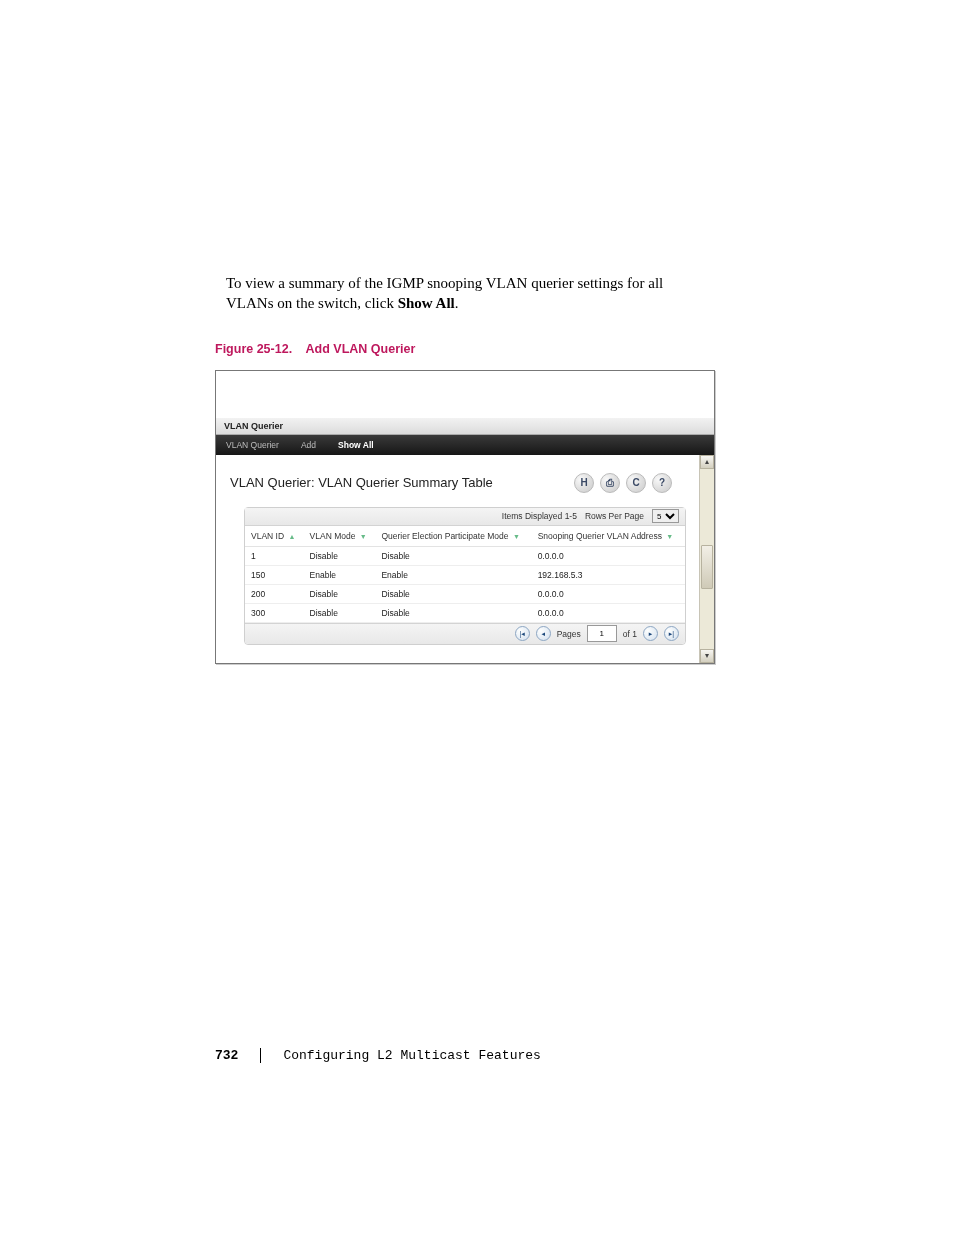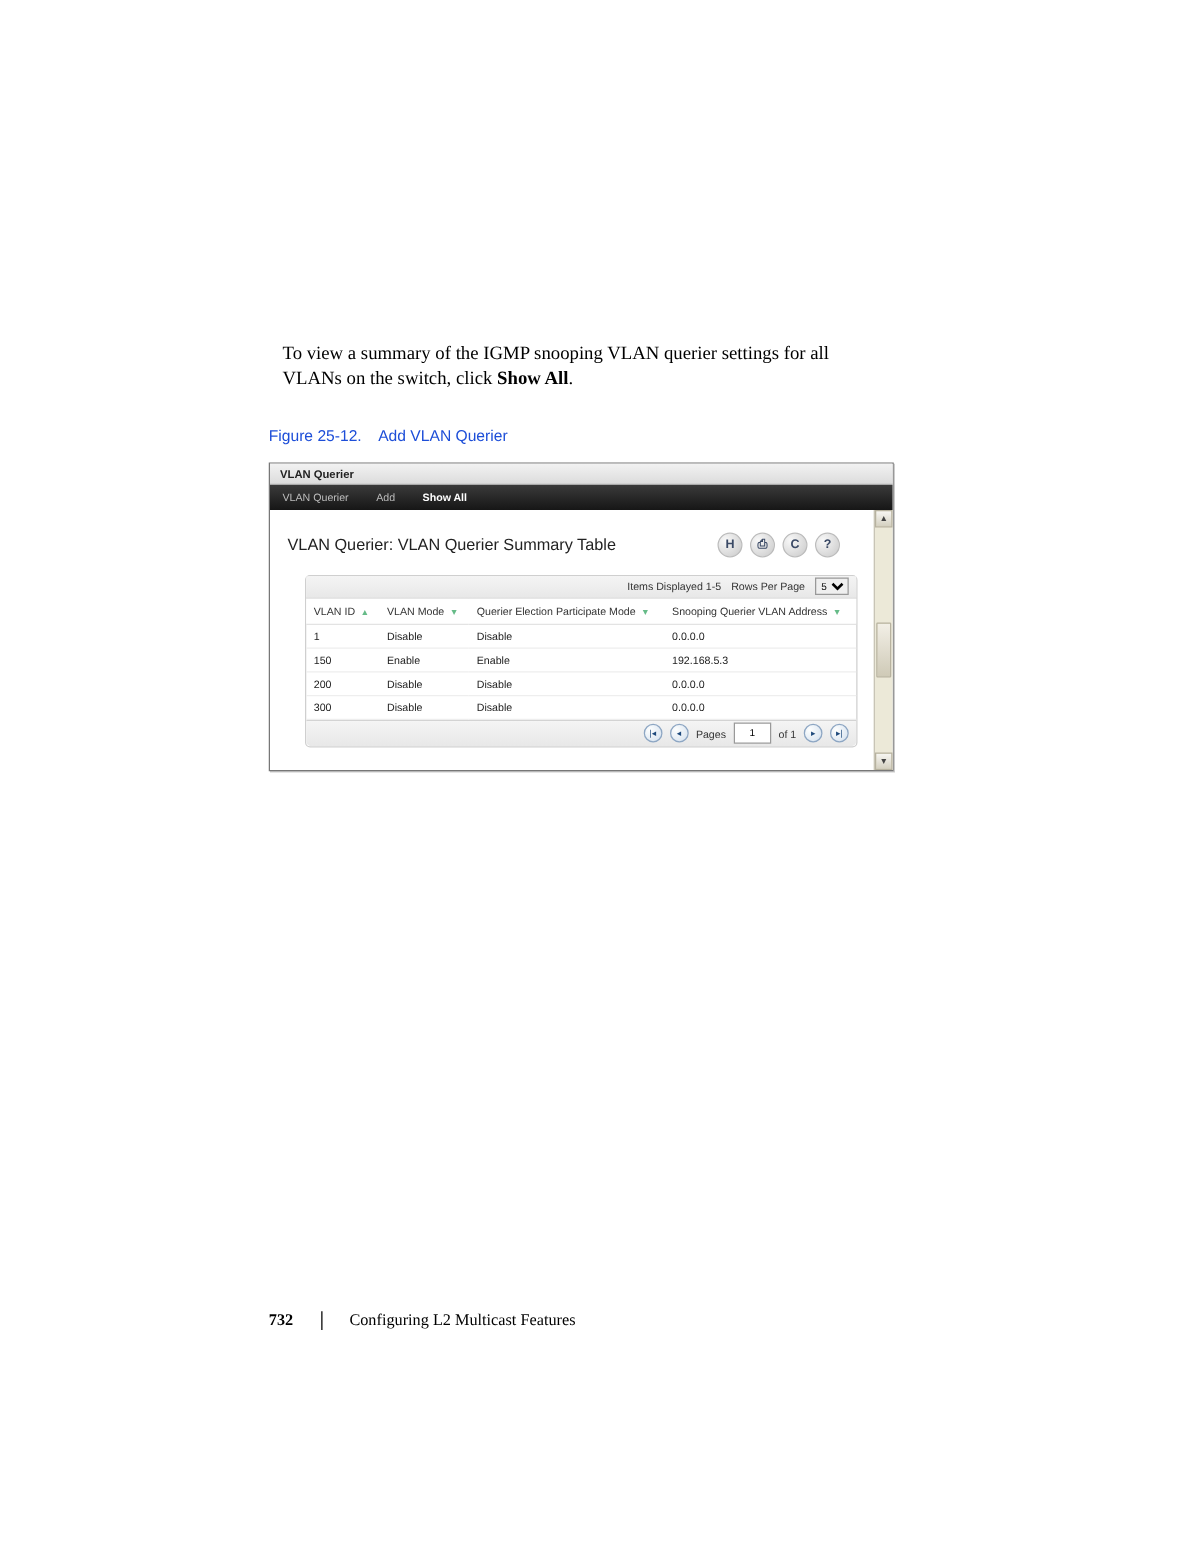--- a/index.html
+++ b/index.html
@@ -21,32 +21,33 @@
     font-size: 15px;
     line-height: 1.35;
     color: #000;
     margin-bottom: 28px;
     margin-left: 11px;
   }
   .intro .bold { font-weight: bold; }
   .figcap {
     font-family: Arial, Helvetica, sans-serif;
     font-size: 12.5px;
-    font-weight: normal;
-    color: #1d4ed8;
+    font-weight: bold;
+    color: #be185d;
     margin-bottom: 14px;
   }
   .shot-wrap {
     width: 498px;
     border: 1px solid #777;
     box-shadow: 1px 1px 0 #ccc;
     position: relative;
   }
   .tabbar {
     background: #e9e9e9;
+    margin-top: 47px;
   }
   .tab-top {
     font-family: Arial, sans-serif;
     font-size: 9px;
     font-weight: bold;
     color: #222;
     padding: 3px 6px 3px 8px;
     background: linear-gradient(#f2f2f2, #dcdcdc);
     border-bottom: 1px solid #aaa;
   }
@@ -168,21 +169,21 @@
     display:flex; align-items:center; justify-content:center;
     font-size:7px; color:#1d497c;
   }
   .pgin {
     width: 24px; height:13px; border:1px solid #999; font-size:8px; text-align:center;
   }
   .footer {
     position:absolute;
     left: 215px;
     top: 1048px;
-    font-family: Liberation Serif, serif;
+    font-family: Liberation Mono, monospace;
     font-size: 13px;
     color:#000;
     display:flex; align-items:center; gap: 22px;
   }
   .footer .pn { font-weight: bold; }
   .footer .bar { width:1px; height:15px; background:#000; }
 </style>
 </head>
 <body>
 

